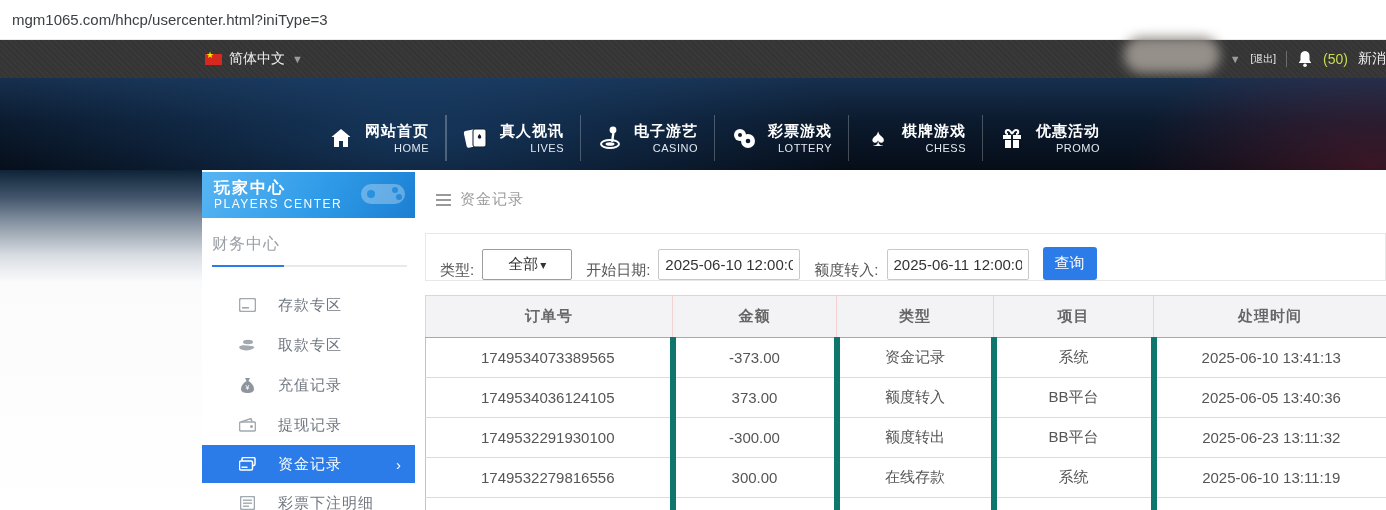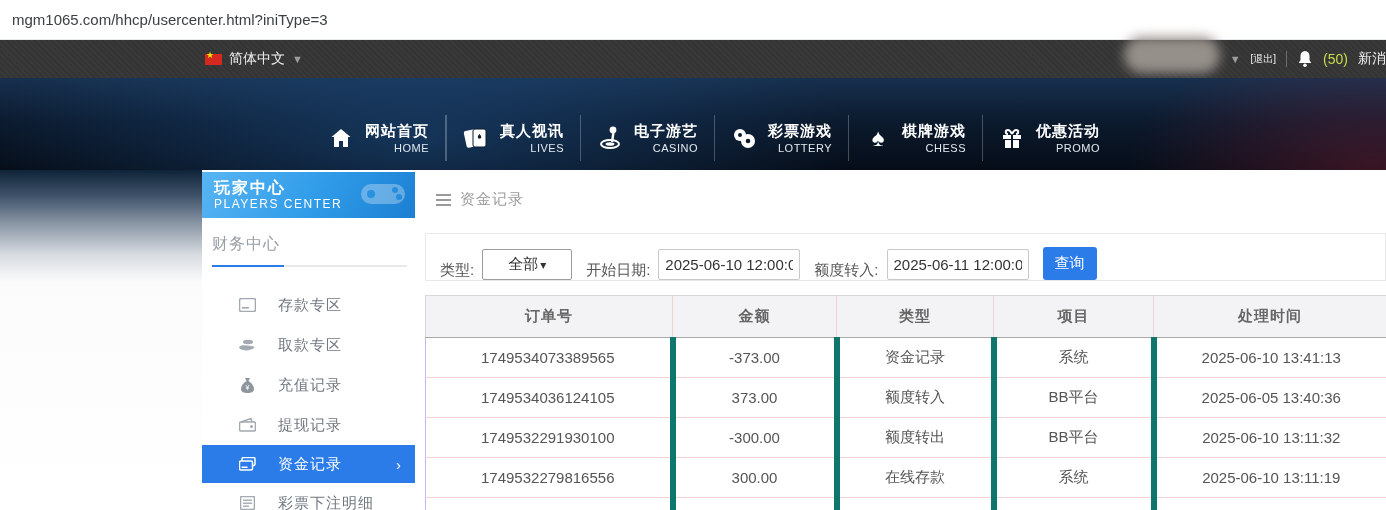--- a/index.html
+++ b/index.html
@@ -348,21 +348,21 @@
         <td>373.00</td>
         <td>额度转入</td>
         <td>BB平台</td>
         <td>2025-06-05 13:40:36</td>
       </tr>
       <tr>
         <td>1749532291930100</td>
         <td>-300.00</td>
         <td>额度转出</td>
         <td>BB平台</td>
-        <td>2025-06-10 13:11:32</td>
+        <td>2025-06-23 13:11:32</td>
       </tr>
       <tr>
         <td>1749532279816556</td>
         <td>300.00</td>
         <td>在线存款</td>
         <td>系统</td>
         <td>2025-06-10 13:11:19</td>
       </tr>
       <tr>
         <td>&nbsp;</td>

